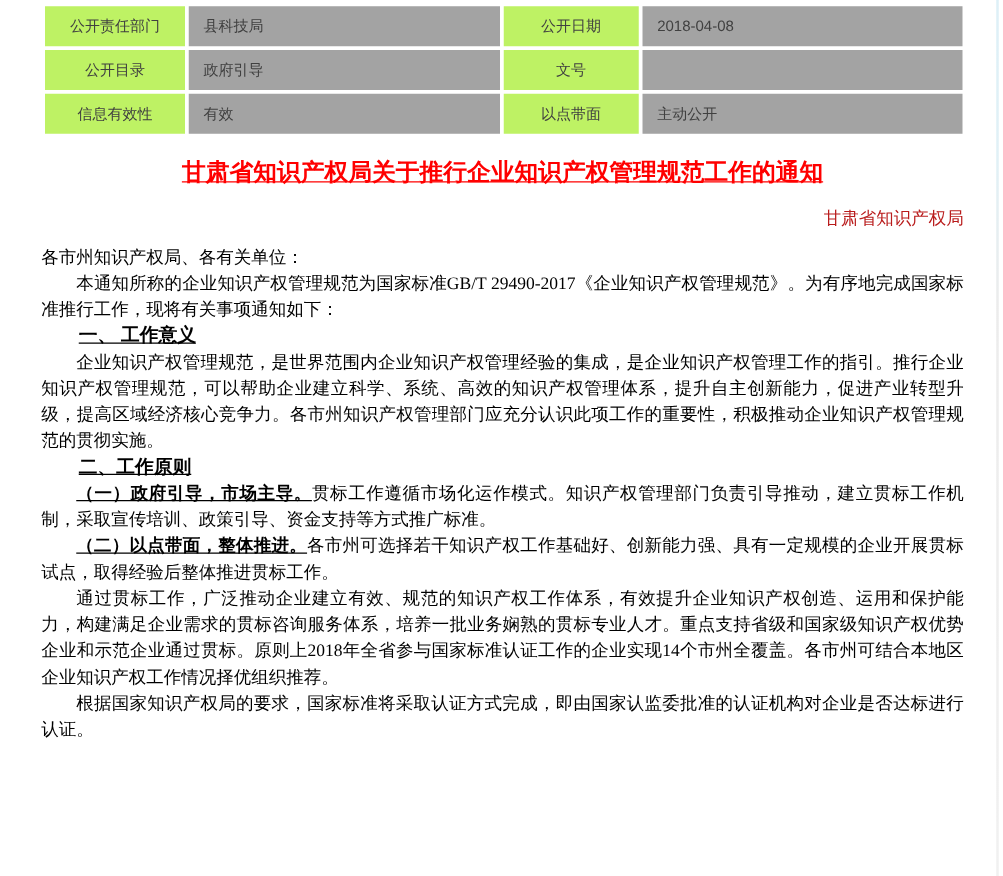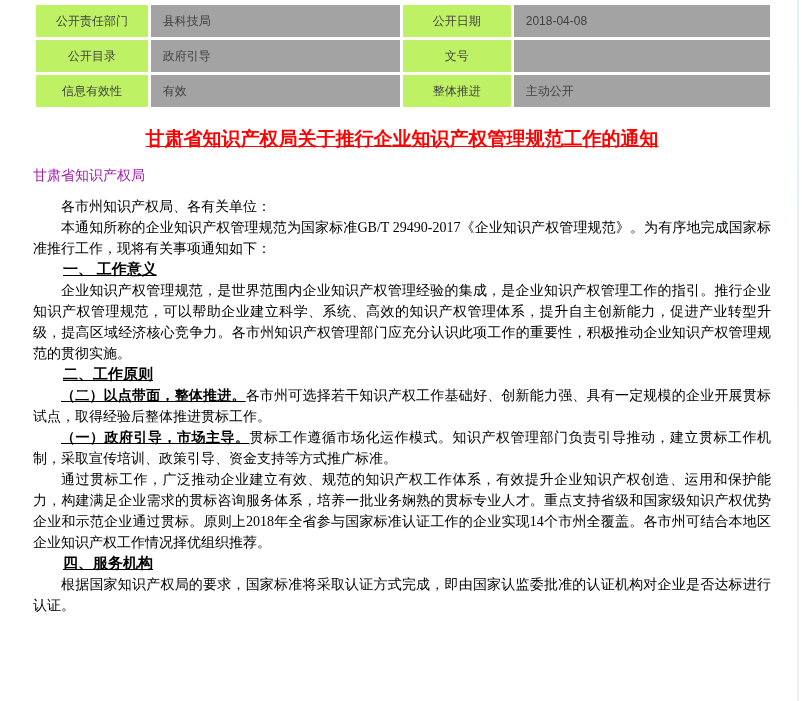--- a/index.html
+++ b/index.html
@@ -28,33 +28,33 @@
 
   
   .doc { width:738px; }
   .doc-title {
     color:#ff0000; font-weight:bold; font-size:19px; line-height:24px;
     text-align:center; margin:17px 0 0 0;
     font-family:"Liberation Sans", sans-serif;
     text-decoration:underline;
   }
   .doc-issuer, .doc-number {
-    text-align:left; font-size:14px; color:#a21caf;
+    text-align:right; font-size:14px; color:#b91c1c;
     font-family:"Liberation Serif", serif;
   }
   .doc-issuer { margin-top:16px; line-height:18px; }
   .doc-number { margin-top:3px;  line-height:18px; }
 
   .doc-body {
     margin-top:11px; font-size:14px; line-height:21px; color:#000;
     font-family:"Liberation Serif", serif;
     text-align:justify;
   }
   .doc-body p { margin:0; text-indent:2em; }
-  .doc-body p.no-indent { text-indent:0;margin-left:28px; }
+  .doc-body p.no-indent { text-indent:0; }
   .doc-body p.heading { font-weight:bold; font-size:15px; }
   .doc-body b { font-weight:bold;text-decoration:underline; }
 
   
   .right-edge {
     position:absolute; top:0; right:3px; width:2px; height:701px;
     background:linear-gradient(#d5ecf5 0%, #d9edf4 18%, #e7e7e7 35%, #ededed 100%);
     opacity:.8;
   }
 </style>
@@ -79,38 +79,37 @@
       </tr>
       <tr>
         <td class="lbl">公开目录</td>
         <td class="val">政府引导</td>
         <td class="lbl">文号</td>
         <td class="val"></td>
       </tr>
       <tr>
         <td class="lbl">信息有效性</td>
         <td class="val">有效</td>
-        <td class="lbl">整体推进</td>
+        <td class="lbl">以点带面</td>
         <td class="val">主动公开</td>
       </tr>
     </tbody>
   </table>
 
   <div class="doc">
     <div class="doc-title">甘肃省知识产权局关于推行企业知识产权管理规范工作的通知</div>
     <div class="doc-issuer">甘肃省知识产权局</div>
     <div class="doc-body">
         <p class="no-indent"><span>各市州知识产权局、各有关单位：</span></p>
         <p><span>本通知所称的企业知识产权管理规范为国家标准GB/T 29490-2017《企业知识产权管理规范》。为有序地完成国家标准推行工作，现将有关事项通知如下：</span></p>
         <p class="heading"><b>一、 工作意义</b></p>
         <p><span>企业知识产权管理规范，是世界范围内企业知识产权管理经验的集成，是企业知识产权管理工作的指引。推行企业知识产权管理规范，可以帮助企业建立科学、系统、高效的知识产权管理体系，提升自主创新能力，促进产业转型升级，提高区域经济核心竞争力。各市州知识产权管理部门应充分认识此项工作的重要性，积极推动企业知识产权管理规范的贯彻实施。</span></p>
         <p class="heading"><b>二、工作原则</b></p>
+        <p><b>（一）政府引导，市场主导。</b><span>贯标工作遵循市场化运作模式。知识产权管理部门负责引导推动，建立贯标工作机制，采取宣传培训、政策引导、资金支持等方式推广标准。</span></p>
         <p><b>（二）以点带面，整体推进。</b><span>各市州可选择若干知识产权工作基础好、创新能力强、具有一定规模的企业开展贯标试点，取得经验后整体推进贯标工作。</span></p>
-        <p><b>（一）政府引导，市场主导。</b><span>贯标工作遵循市场化运作模式。知识产权管理部门负责引导推动，建立贯标工作机制，采取宣传培训、政策引导、资金支持等方式推广标准。</span></p>
         <p><span>通过贯标工作，广泛推动企业建立有效、规范的知识产权工作体系，有效提升企业知识产权创造、运用和保护能力，构建满足企业需求的贯标咨询服务体系，培养一批业务娴熟的贯标专业人才。重点支持省级和国家级知识产权优势企业和示范企业通过贯标。原则上2018年全省参与国家标准认证工作的企业实现14个市州全覆盖。各市州可结合本地区企业知识产权工作情况择优组织推荐。</span></p>
-        <p class="heading"><b>四、服务机构</b></p>
         <p><span>根据国家知识产权局的要求，国家标准将采取认证方式完成，即由国家认监委批准的认证机构对企业是否达标进行认证。</span></p>
       </div>
   </div>
 
 </div>
 
 <div class="right-edge"></div>
 
 </body></html>

